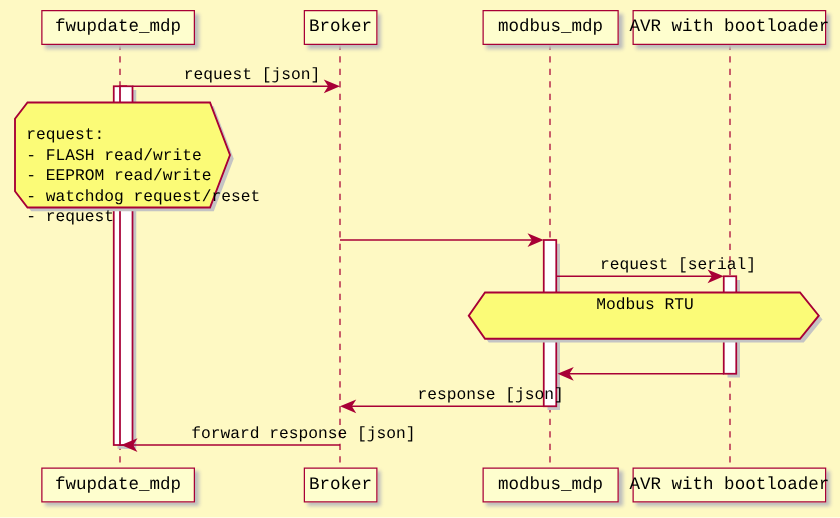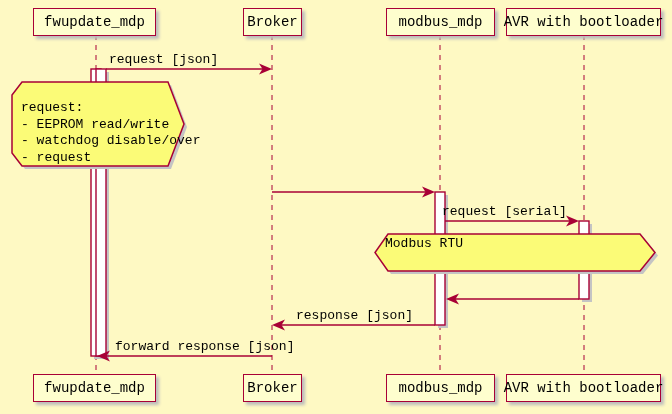--- a/index.html
+++ b/index.html
@@ -8,24 +8,24 @@
     font-family:Liberation Mono, monospace; color:#000; overflow:hidden;
   }
   .layer { position:absolute; left:0; top:0; }
   .participant {
     position:absolute; box-sizing:border-box;
     background:#FEFECE; border:1.6px solid #A80036;
     box-shadow:3px 3px 3px #bcbcbc;
     display:flex; align-items:center; justify-content:center;
     font-size:14px; white-space:nowrap;
   }
-  .msg-label { position:absolute; font-size:13px; white-space:nowrap; }
+  .msg-label { position:absolute; font-size:13px; white-space:nowrap;margin-left:38px; }
   .note-text { position:absolute; font-size:13px; line-height:16.5px; }
   .note-text span { display:block; white-space:nowrap; }
-  .note-text-center { }
+  .note-text-center { text-align:center; }
 </style>
 </head>
 <body>
 
 <div class="canvas">
 
   <svg class="layer" width="672" height="414" viewBox="0 0 672 414">
 
     <g stroke="#A80036" stroke-width="1" stroke-dasharray="5,5">
       <line x1="96" y1="35" x2="96" y2="375"></line>
@@ -106,21 +106,22 @@
     <span>AVR with bootloader</span>
   </div>
 
   <div class="msg-label" style="left:109px; top:52px;">request [json]</div>
   <div class="msg-label" style="left:442px; top:204px;">request [serial]</div>
   <div class="msg-label" style="left:296px; top:308px;">response [json]</div>
   <div class="msg-label" style="left:115px; top:339px;">forward response [json]</div>
 
   <div class="note-text" style="left:21px; top:100px; width:158px;">
     <span>request:</span>
+    <span>- FLASH read/write</span>
     <span>- EEPROM read/write</span>
-    <span>- watchdog disable/over</span>
+    <span>- watchdog request/reset</span>
     <span>- request</span>
   </div>
   <div class="note-text note-text-center" style="left:385px; top:236px; width:262px;">
     <span>Modbus RTU</span>
   </div>
 
 </div>
 
 </body></html>

